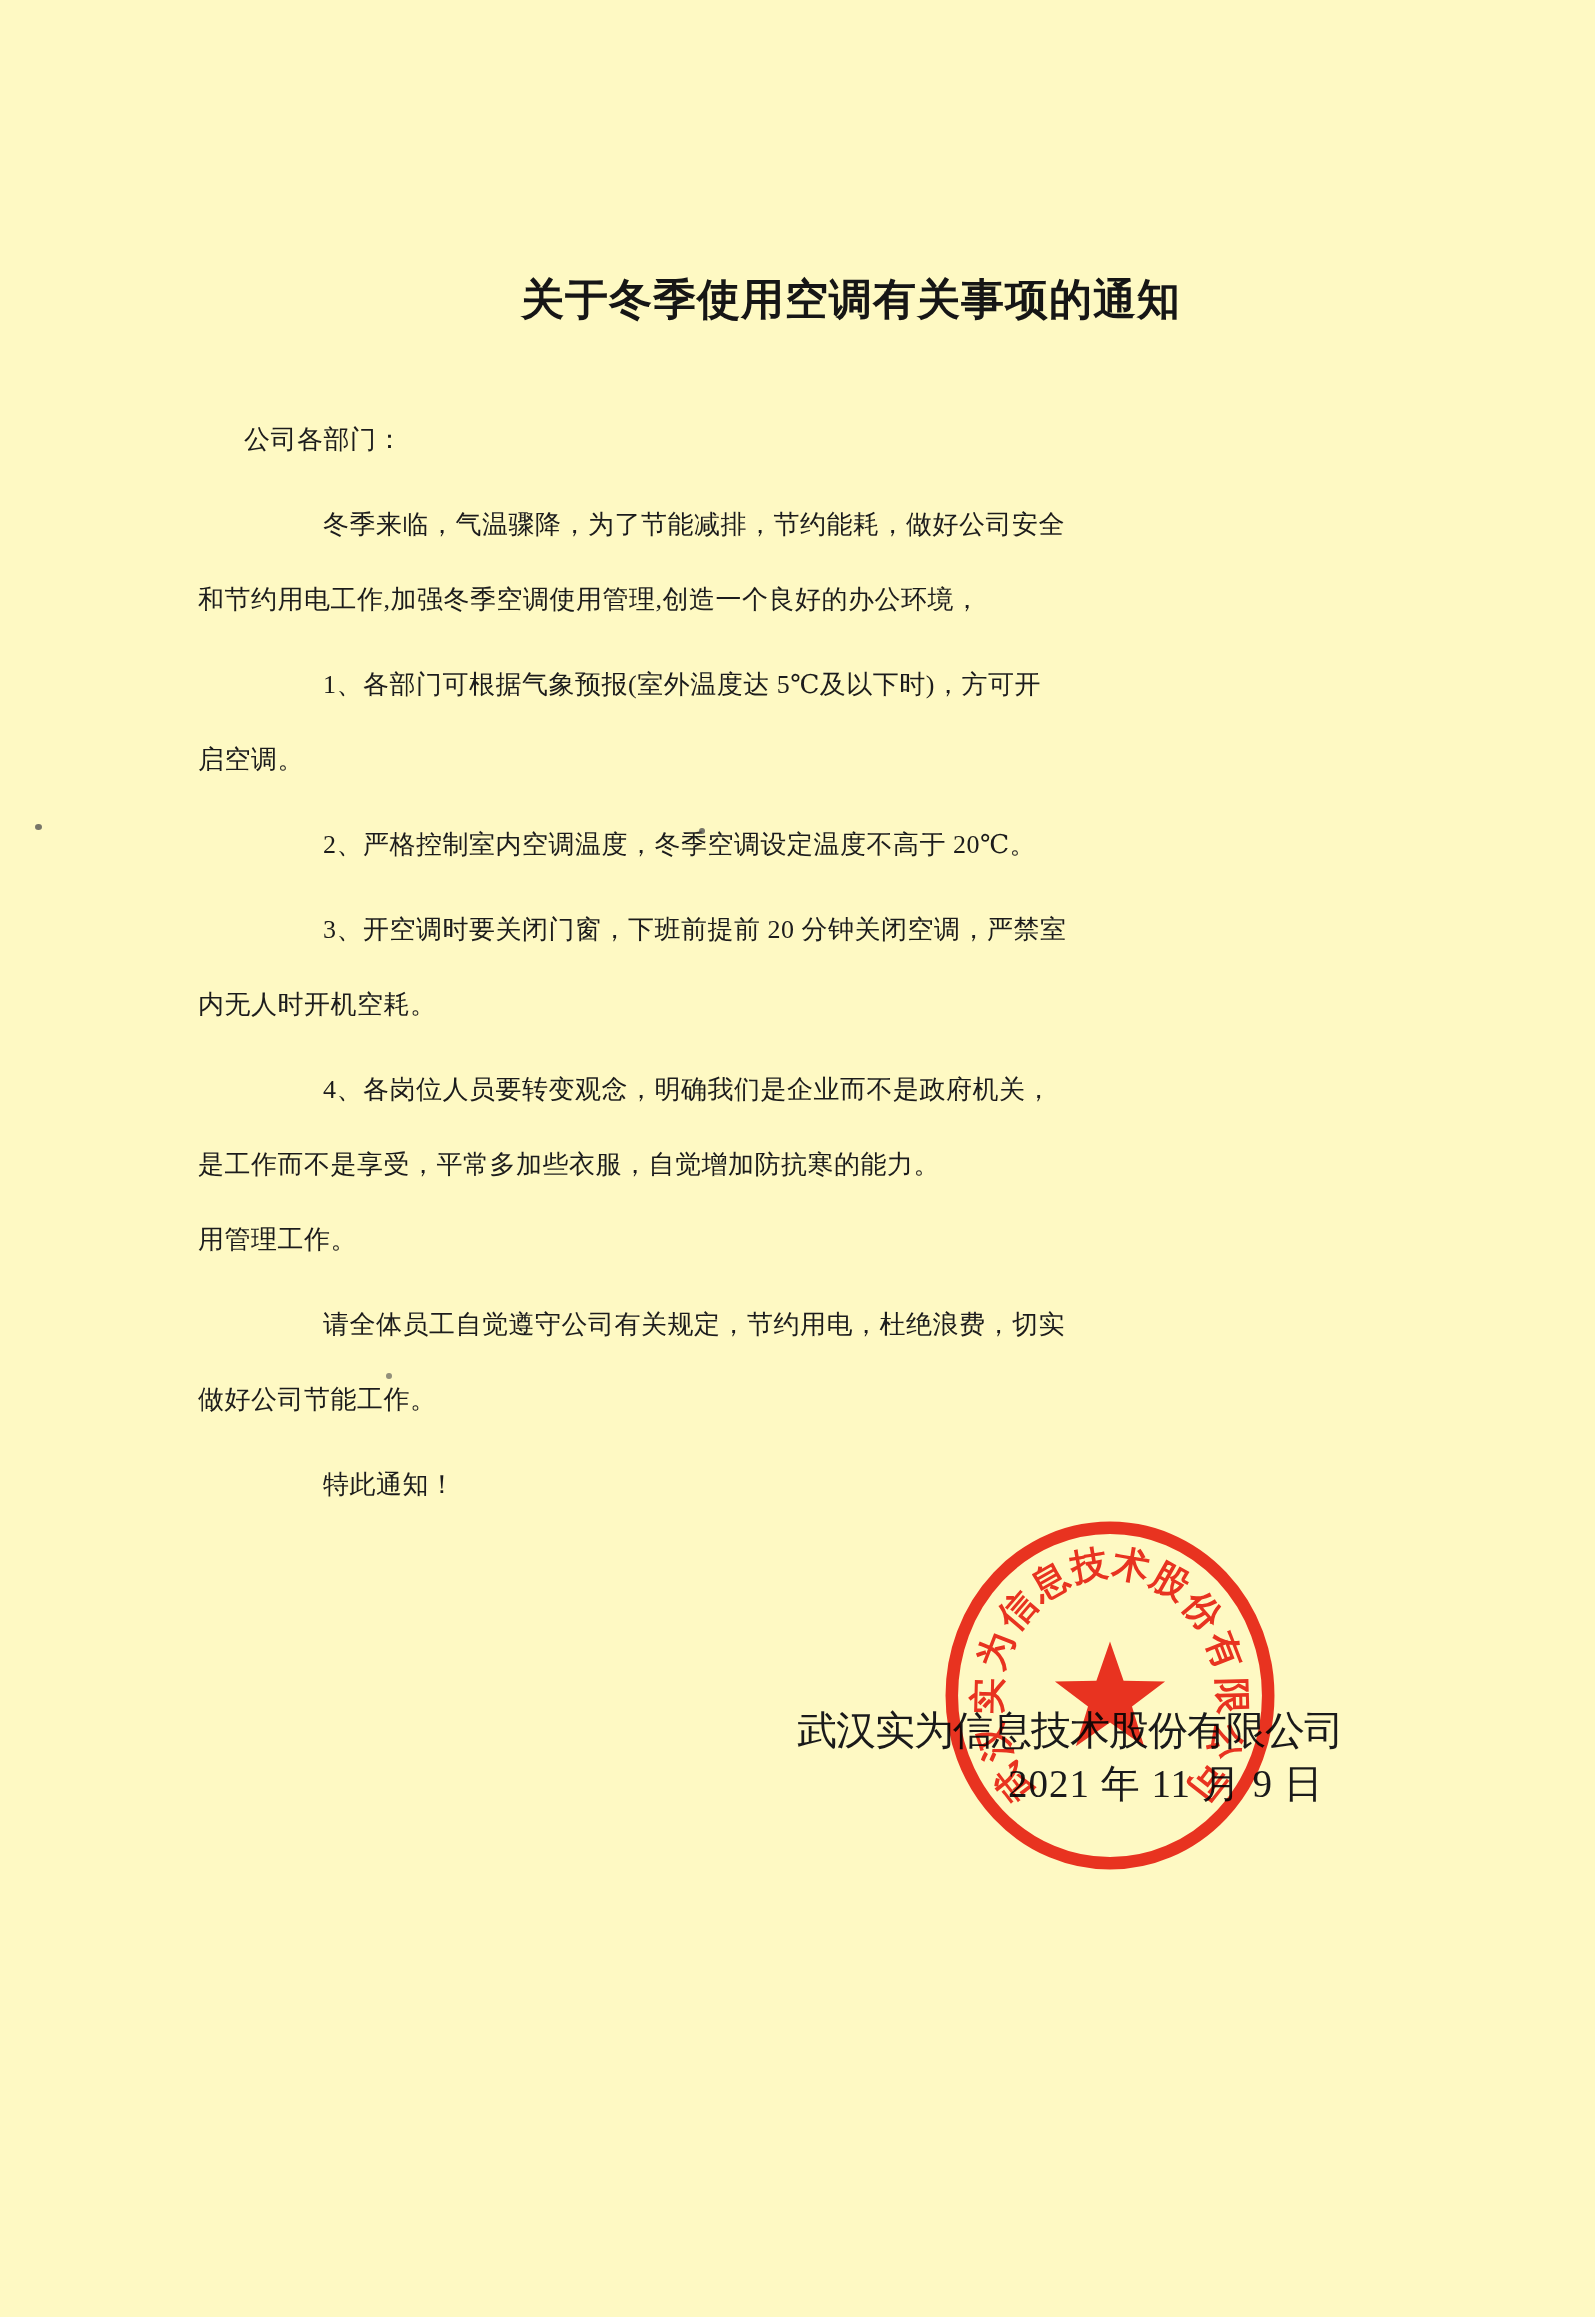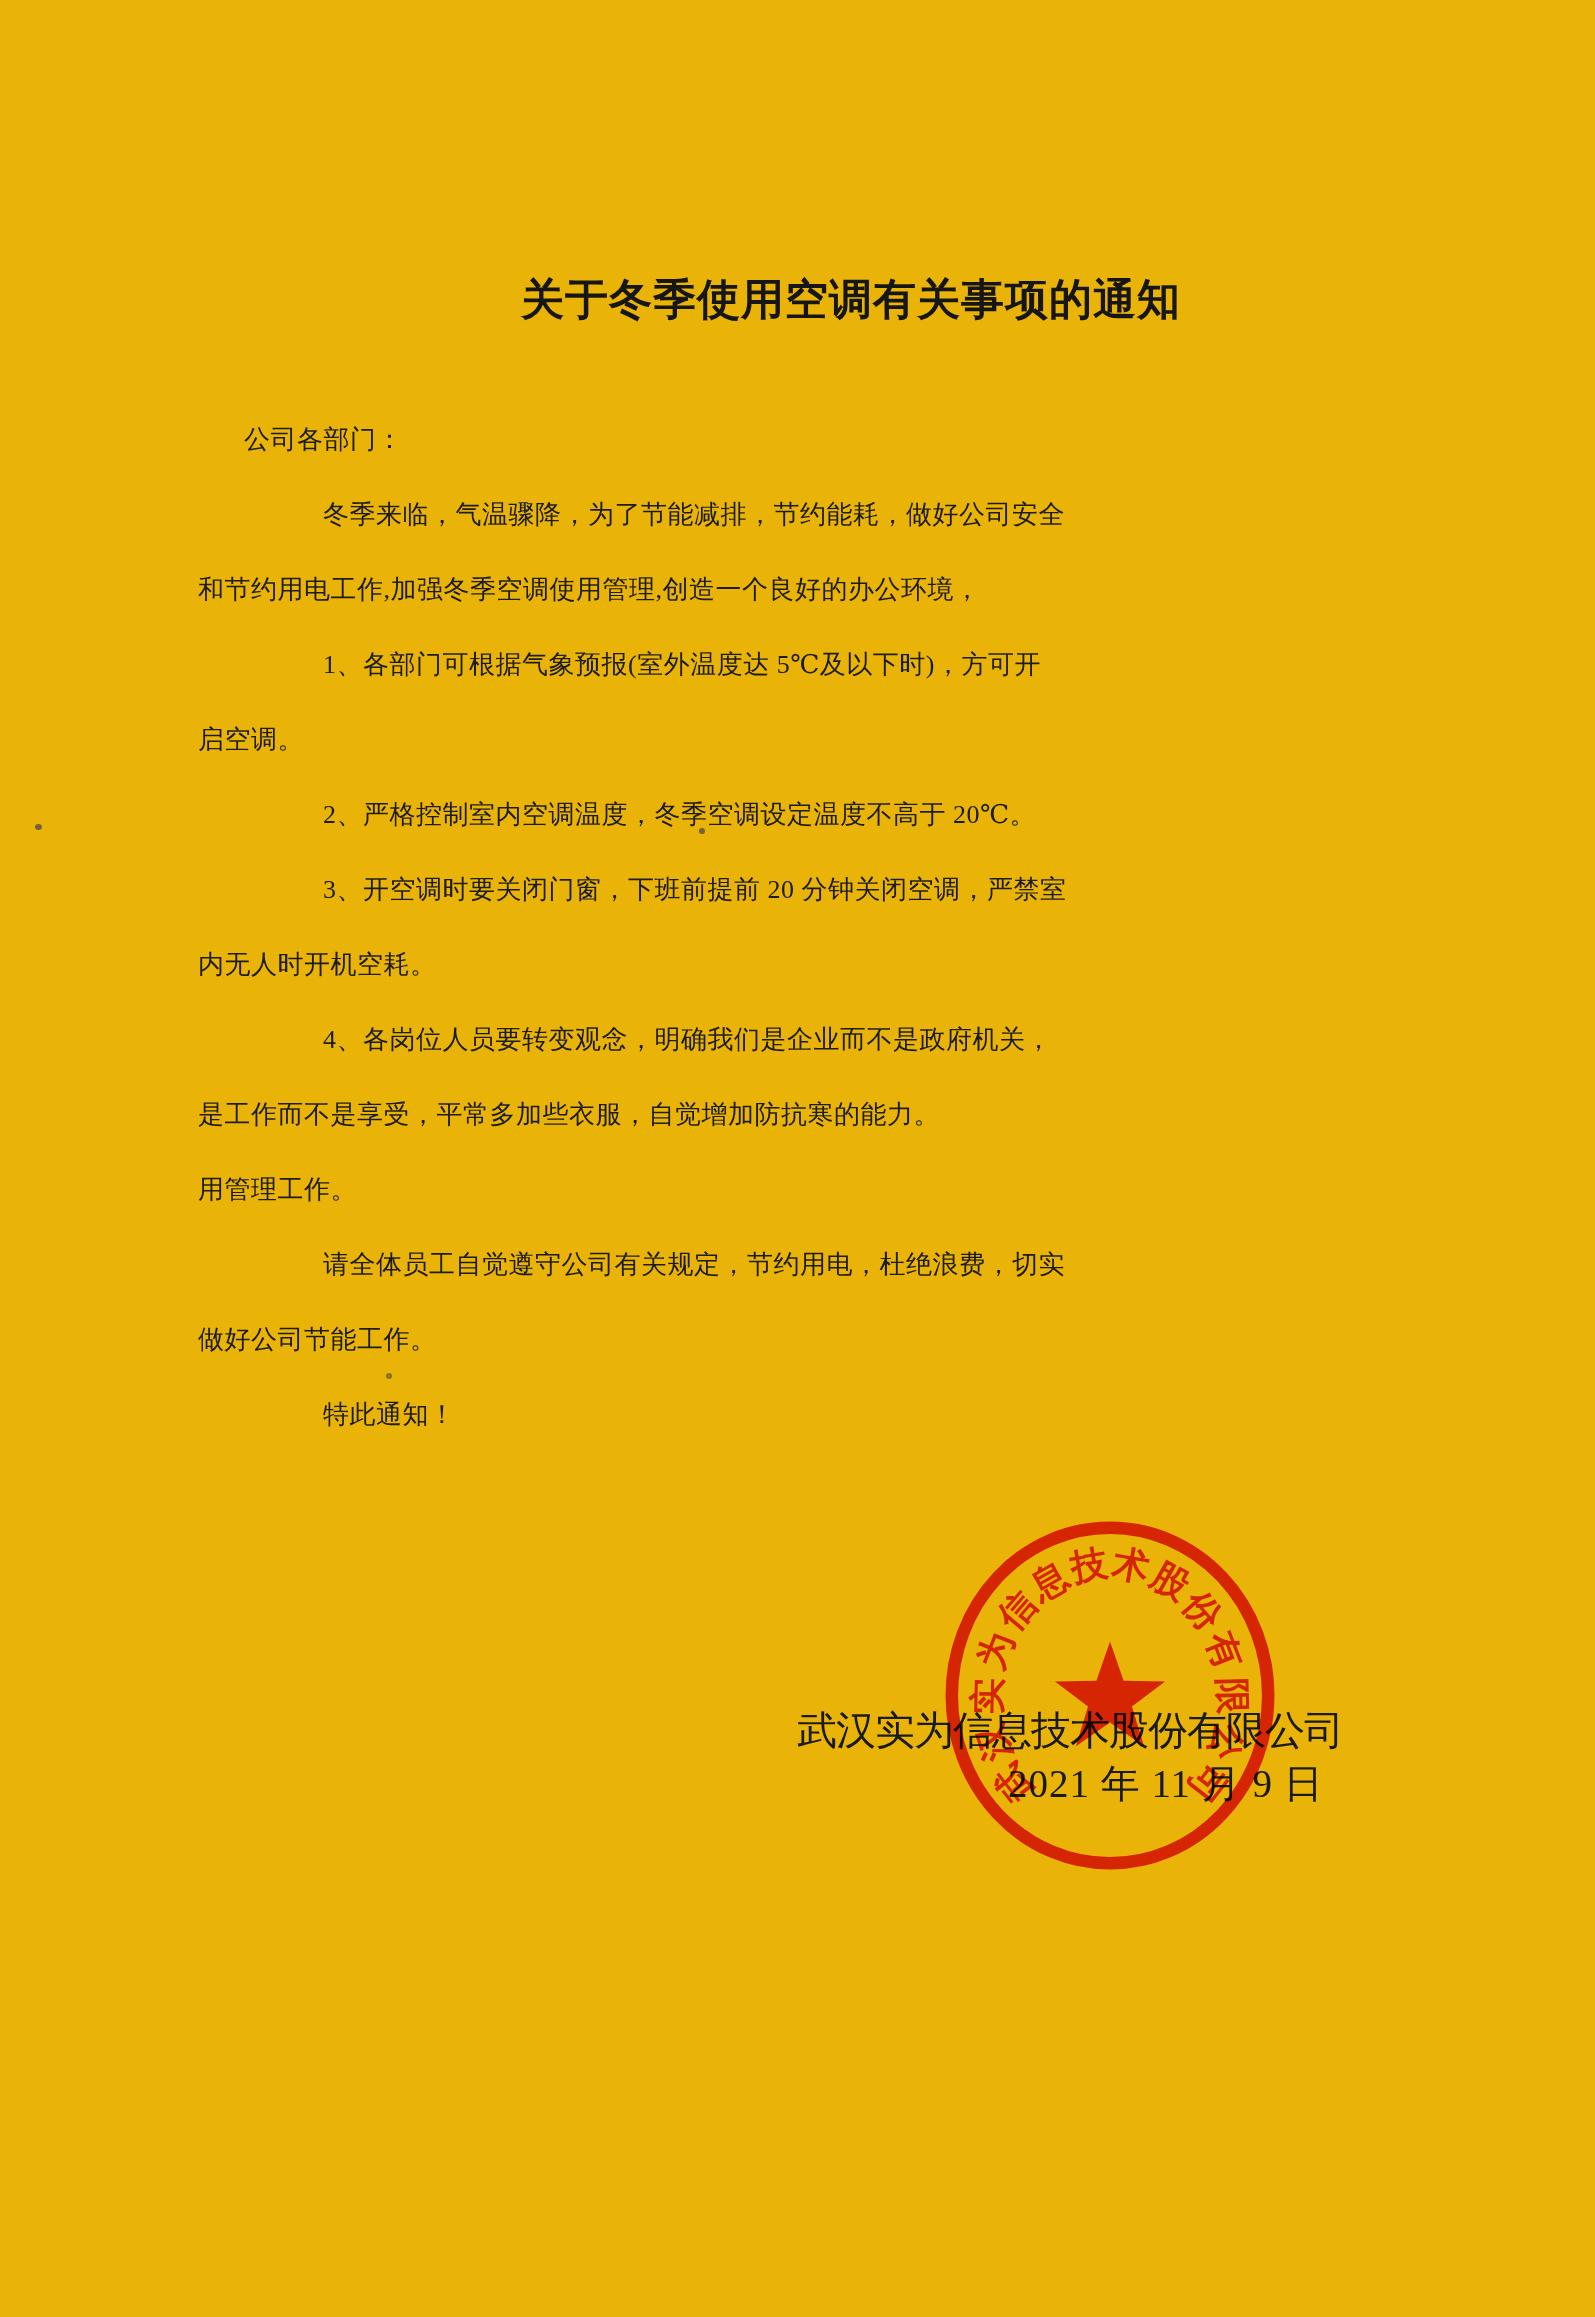--- a/index.html
+++ b/index.html
@@ -1,19 +1,19 @@
 <!DOCTYPE html>
 <html><head>
 <meta charset="utf-8">
 <style>
   html,body{margin:0;padding:0;background:#e9e9e9;}
   .page{
     position:relative;
     width:1595px;height:2317px;
-    background:#eab308;
+    background:#fef9c3;
     overflow:hidden;
     font-family:"Liberation Serif","DejaVu Serif",serif;
     color:#1f1f1f;
   }
   .title{
     position:absolute;
     left:521px;top:271px;
     font-family:"Liberation Sans","DejaVu Sans",sans-serif;
     font-weight:700;
     font-size:43px;
@@ -28,21 +28,21 @@
   }
   .line{
     height:75px;
     line-height:50px;
     font-size:26px;
     letter-spacing:0.5px;
     white-space:nowrap;
     color:#1c1c1c;
   }
   .line.salute{padding-left:46px;}
-  .line.indent{padding-left:125px;}
+  .line.indent{padding-left:125px;margin-top:10px;}
   .signature-company{
     position:absolute;
     left:797px;top:1703px;
     font-size:40px;
     letter-spacing:-1px;
     white-space:nowrap;
     color:#1a1a1a;
   }
   .signature-date{
     position:absolute;

